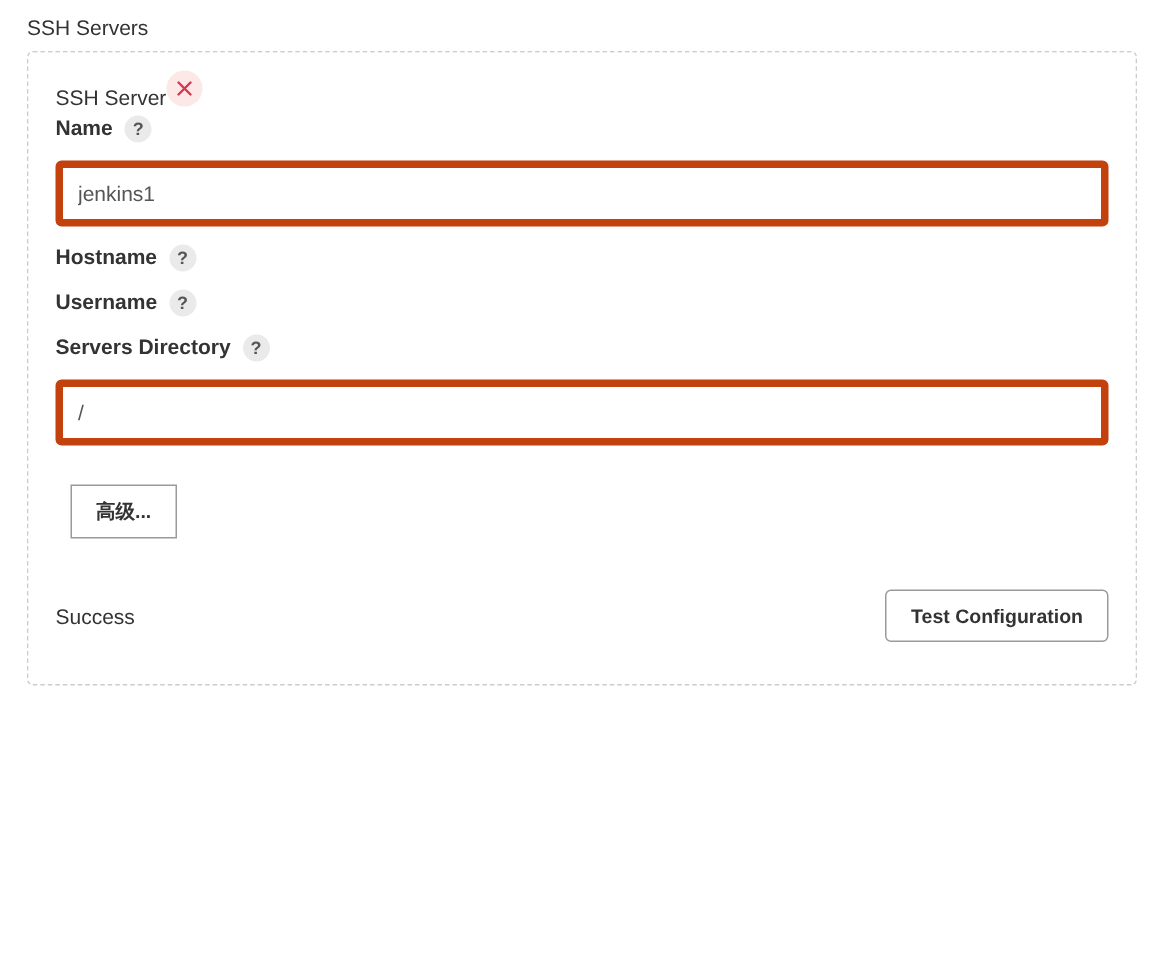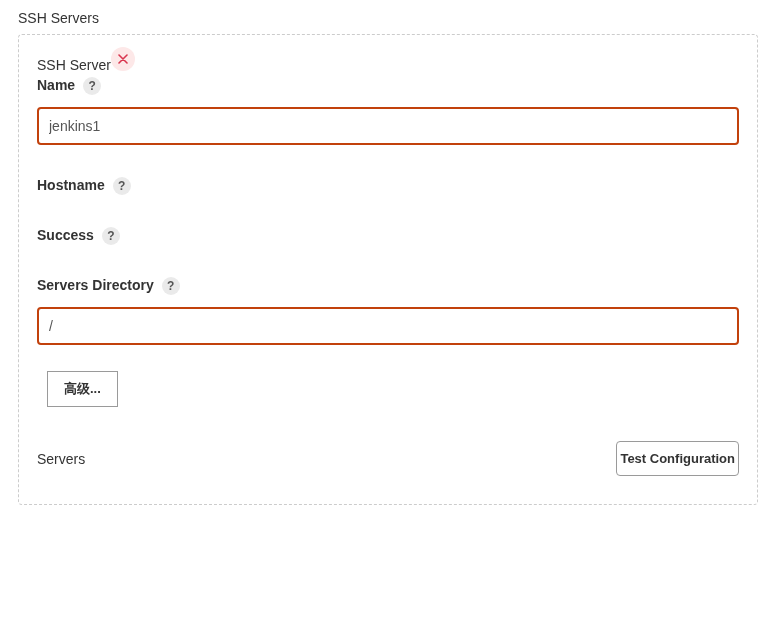--- a/index.html
+++ b/index.html
@@ -42,21 +42,21 @@
       display: flex;
       align-items: center;
       justify-content: center;
       cursor: pointer;
       padding: 0;
       margin-top: -10px;
       margin-right: -6px;
     }
     .remove-btn svg { width: 10px; height: 10px; }
     .field-group { margin-top: 4px; }
-    .field-group + .field-group { margin-top: 32px; }
+    .field-group + .field-group { margin-top: 12px; }
     .field-label-row {
       display: flex;
       align-items: flex-start;
       gap: 8px;
       margin-bottom: 12px;
     }
     .field-label {
       font-weight: 600;
       color: #333;
       font-size: 14px;
@@ -71,21 +71,21 @@
       font-weight: bold;
       display: inline-flex;
       align-items: center;
       justify-content: center;
       cursor: pointer;
       border: none;
     }
     .text-input {
       width: 100%;
       padding: 9px 10px;
-      border: 2px solid #c2410c;
+      border: 5px solid #c2410c;
       border-radius: 4px;
       font-size: 14px;
       color: #555;
       outline: none;
       background: #fff;
     }
     .advanced-row {
       margin-top: 26px;
       margin-left: 10px;
     }
@@ -103,21 +103,21 @@
       margin-top: 34px;
       display: flex;
       justify-content: space-between;
       align-items: center;
     }
     .status-text {
       color: #333;
       font-size: 14px;
     }
     .test-btn {
-      padding: 9px 3px;
+      padding: 9px 16px;
       border: 1px solid #9a9a9a;
       background: #fff;
       border-radius: 4px;
       font-size: 13px;
       color: #333;
       cursor: pointer;
       font-weight: 600;
     }
   </style>
 </head>
@@ -148,35 +148,35 @@
 
   <div class="field-group">
     <div class="field-label-row">
       <span class="field-label">Hostname</span>
       <button class="help-badge">?</button>
     </div>
   </div>
 
   <div class="field-group">
     <div class="field-label-row">
-      <span class="field-label">Success</span>
+      <span class="field-label">Username</span>
       <button class="help-badge">?</button>
     </div>
   </div>
 
   <div class="field-group">
     <div class="field-label-row">
       <span class="field-label">Servers Directory</span>
       <button class="help-badge">?</button>
     </div>
     <input type="text" class="text-input" value="/" style="">
   </div>
 
   <div class="advanced-row">
     <button class="advanced-btn">高级...</button>
   </div>
 
   <div class="footer-row">
-    <span class="status-text">Servers</span>
+    <span class="status-text">Success</span>
     <button class="test-btn">Test Configuration</button>
   </div>
 
 </div>
 
 </body></html>

